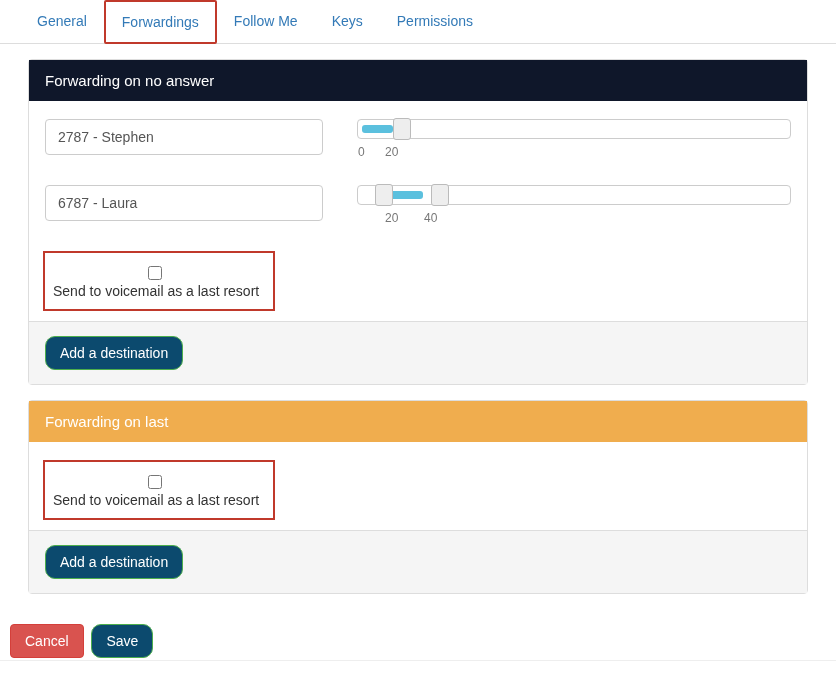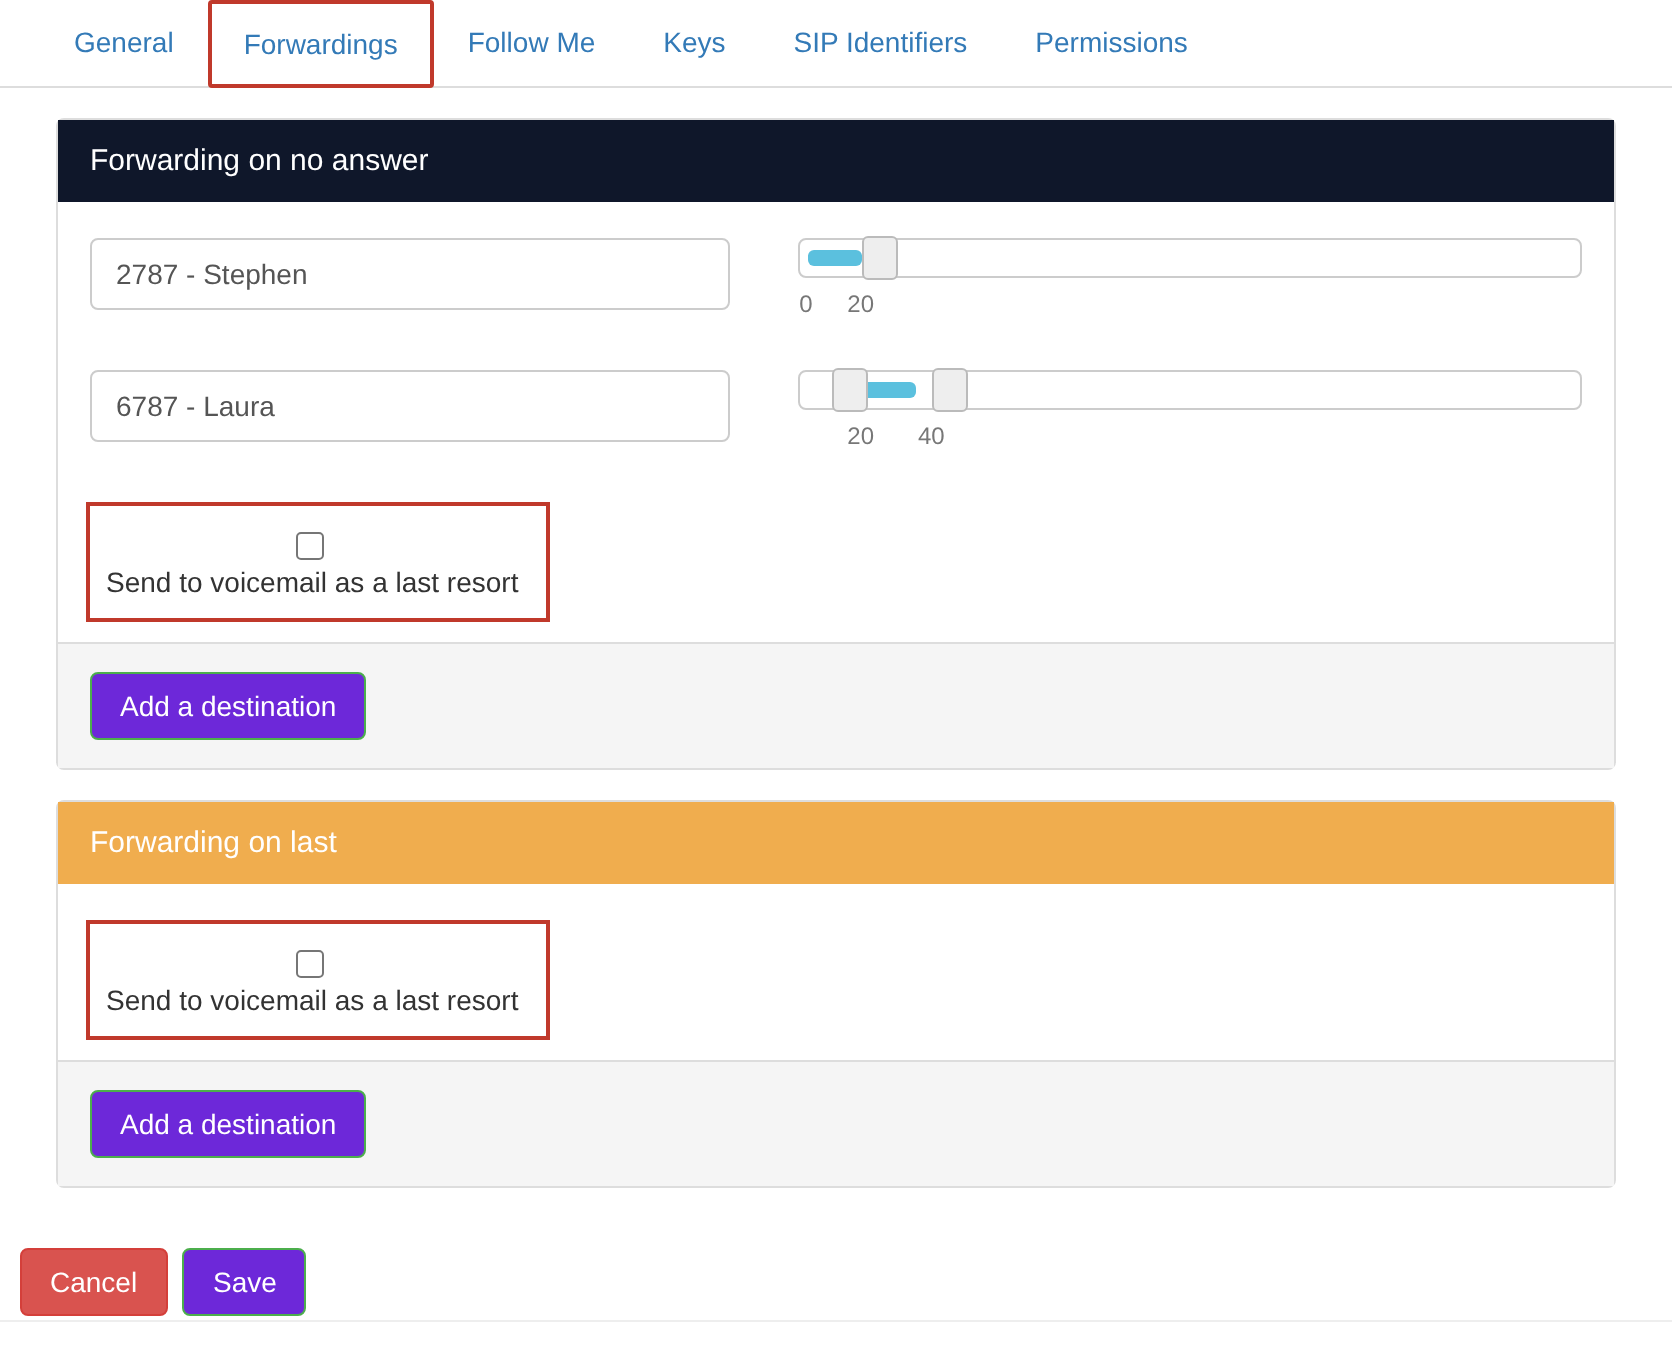--- a/index.html
+++ b/index.html
@@ -49,21 +49,21 @@
     background: #f5f5f5;
     border-top: 1px solid #ddd;
   }
 
   .row {
     display: flex;
     margin-bottom: 26px;
     align-items: flex-start;
   }
   .dest-input {
-    width: 320px;
+    width: 278px;
     height: 36px;
     padding: 6px 12px;
     font-size: 14px;
     color: #555;
     border: 1px solid #ccc;
     border-radius: 4px;
     background:#fff;
   }
   .slider-col {
     margin-left: 34px;
@@ -123,39 +123,38 @@
 
   .btn {
     display:inline-block;
     padding: 8px 14px;
     border-radius:4px;
     border:1px solid transparent;
     color:#fff;
     font-size:14px;
     cursor:pointer;
   }
-  .btn-green { background:#6d28d9; border-color:#4cae4c; }
+  .btn-green { background:#0c4a6e; border-color:#4cae4c;border-radius:10px; }
   .btn-red { background:#d9534f; border-color:#d43f3a; }
 
   .bottom-bar {
     margin-top: 30px;
     padding: 0 10px 2px 10px;
     border-bottom: 1px solid #eee;
   }
   .bottom-bar .btn { margin-right:4px; }
 </style>
 </head>
 <body>
 
 <div class="tabs">
   <div class="tab">General</div>
   <div class="tab active">Forwardings</div>
   <div class="tab">Follow Me</div>
   <div class="tab">Keys</div>
-  <div class="tab">SIP Identifiers</div>
   <div class="tab">Permissions</div>
 </div>
 
 <div class="panel">
   <div class="panel-header blue">Forwarding on no answer</div>
   <div class="panel-body">
 
     <div class="row">
       <input class="dest-input" value="2787 - Stephen" style="">
       <div class="slider-col">

